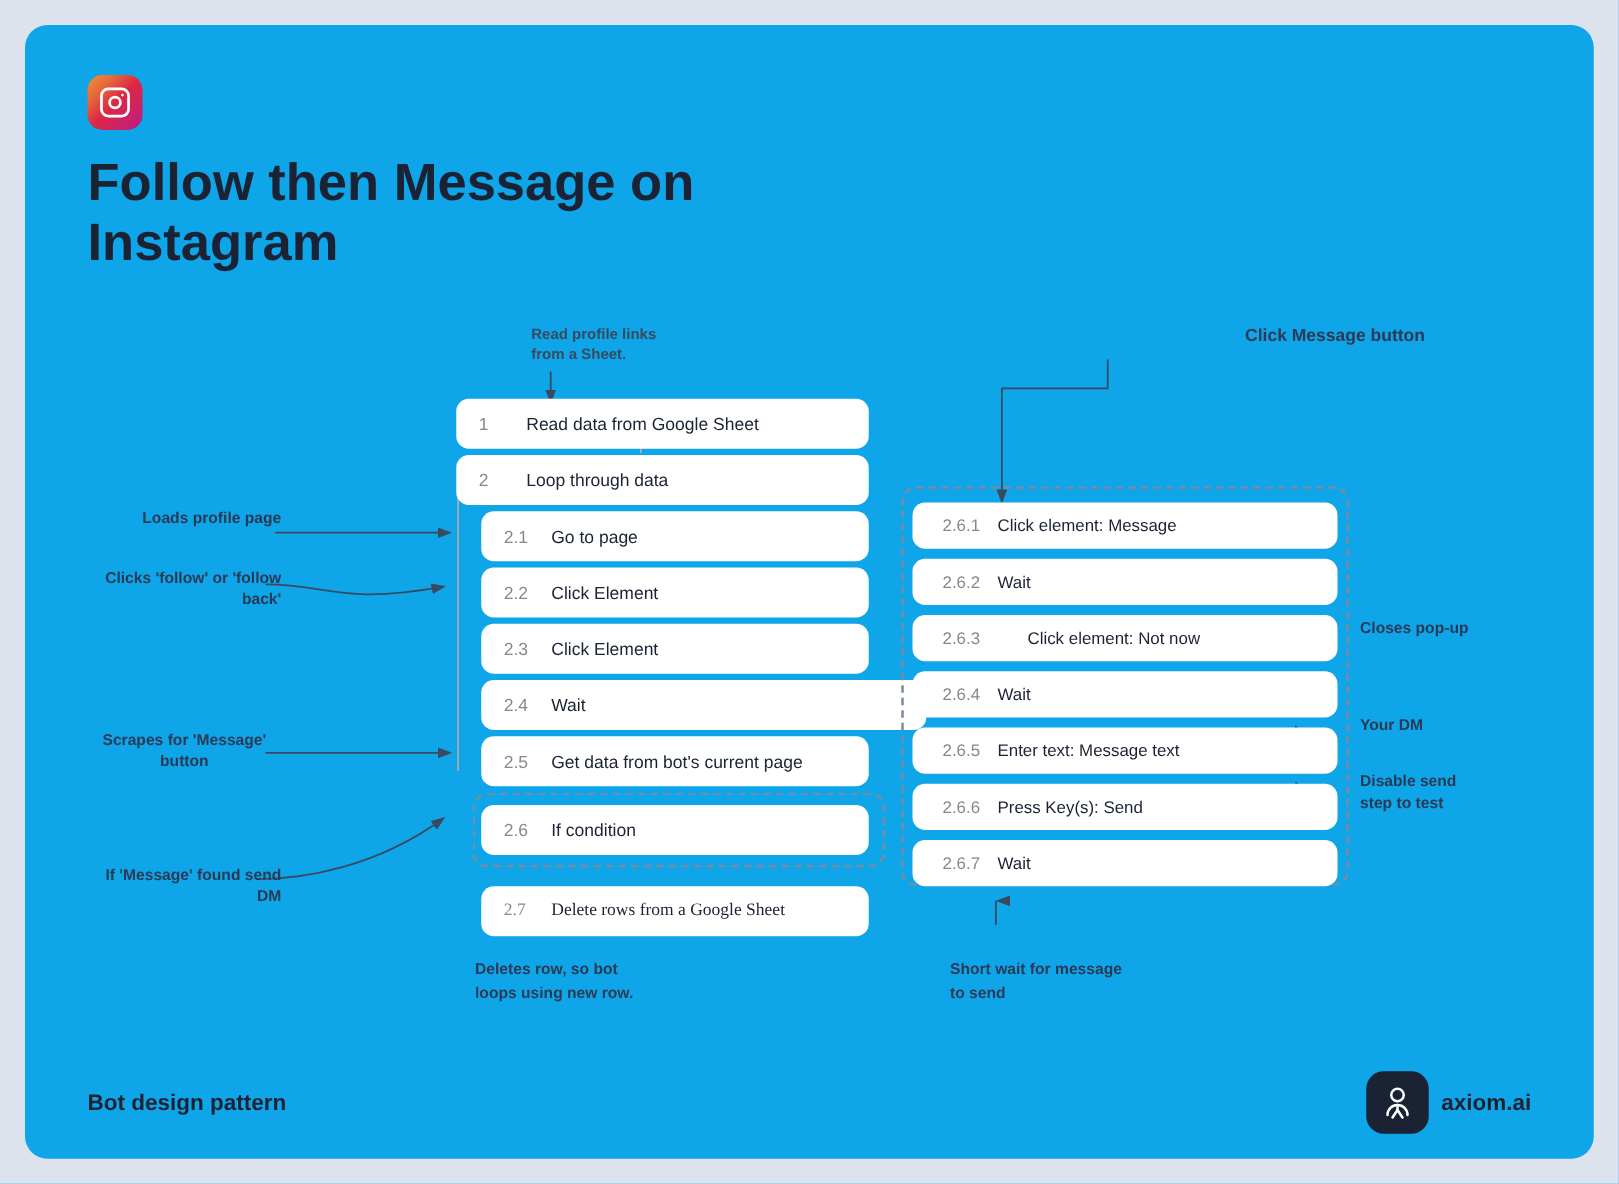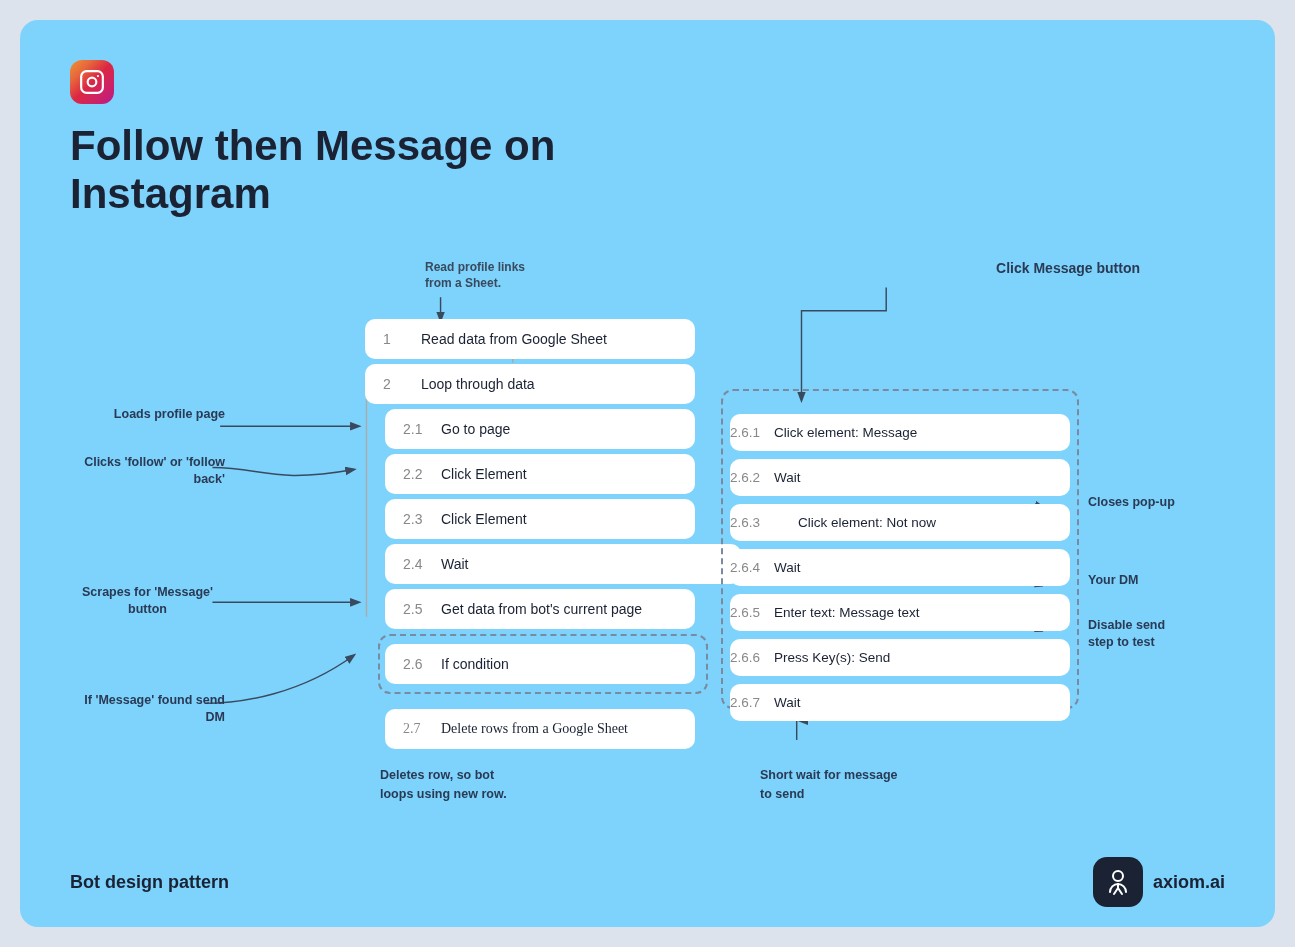--- a/index.html
+++ b/index.html
@@ -4,21 +4,21 @@
   <style>
     * { box-sizing: border-box; margin: 0; padding: 0; }
     body {
       background: #dde3ed;
       font-family: -apple-system, BlinkMacSystemFont, 'Segoe UI', sans-serif;
       min-height: 947px;
       width: 1295px;
       overflow: hidden;
     }
     .page {
-      background: #7dd3fc;
+      background: #0ea5e9;
       border-radius: 18px;
       margin: 20px;
       padding: 40px 50px;
       width: calc(1295px - 40px);
       min-height: calc(947px - 40px);
       position: relative;
     }
     
     .ig-icon {
       width: 44px;
@@ -81,30 +81,29 @@
       position: absolute;
       border: 2px dashed #7a8aa0;
       border-radius: 12px;
     }
     #dashed-if { left: 308px; top: 375px; width: 330px; height: 60px; }
     #box-26 { left: 315px; top: 385px; width: 310px; }
     #box-27 { left: 315px; top: 450px; width: 310px; font-family: Liberation Serif, serif; }
     .right-box {
       background: #ffffff;
       border-radius: 10px;
-      padding: 11px 0;
+      padding: 11px 24px;
       font-size: 13.5px;
       font-weight: 500;
       color: #1a2233;
       display: flex;
       align-items: flex-end;
       gap: 8px;
       position: absolute;
       white-space: nowrap;
-      margin-top: 12px;
     }
     .right-box .step-num { color: #888; font-weight: 400; min-width: 36px; }
 
     #rbox-261 { left: 660px; top: 143px; width: 340px; }
     #rbox-262 { left: 660px; top: 188px; width: 340px; }
     #rbox-263 { left: 660px; top: 233px; width: 340px; gap: 32px; }
     #rbox-264 { left: 660px; top: 278px; width: 340px; }
     #rbox-265 { left: 660px; top: 323px; width: 340px; }
     #rbox-266 { left: 660px; top: 368px; width: 340px; }
     #rbox-267 { left: 660px; top: 413px; width: 340px; }

